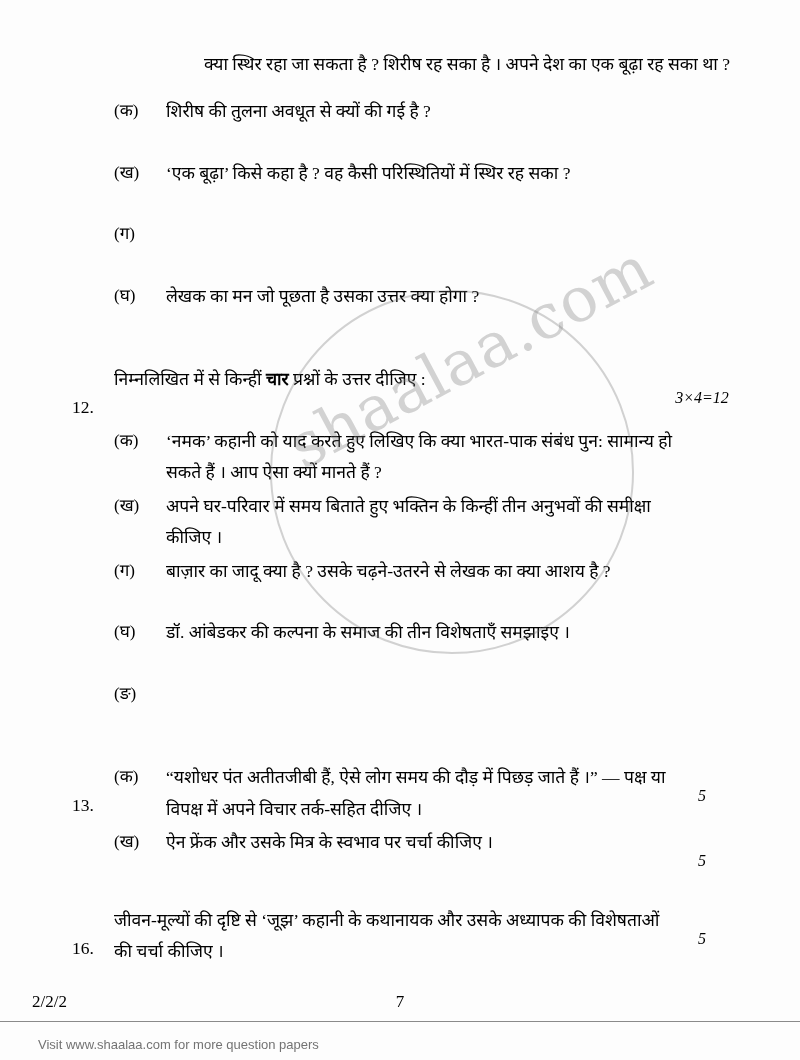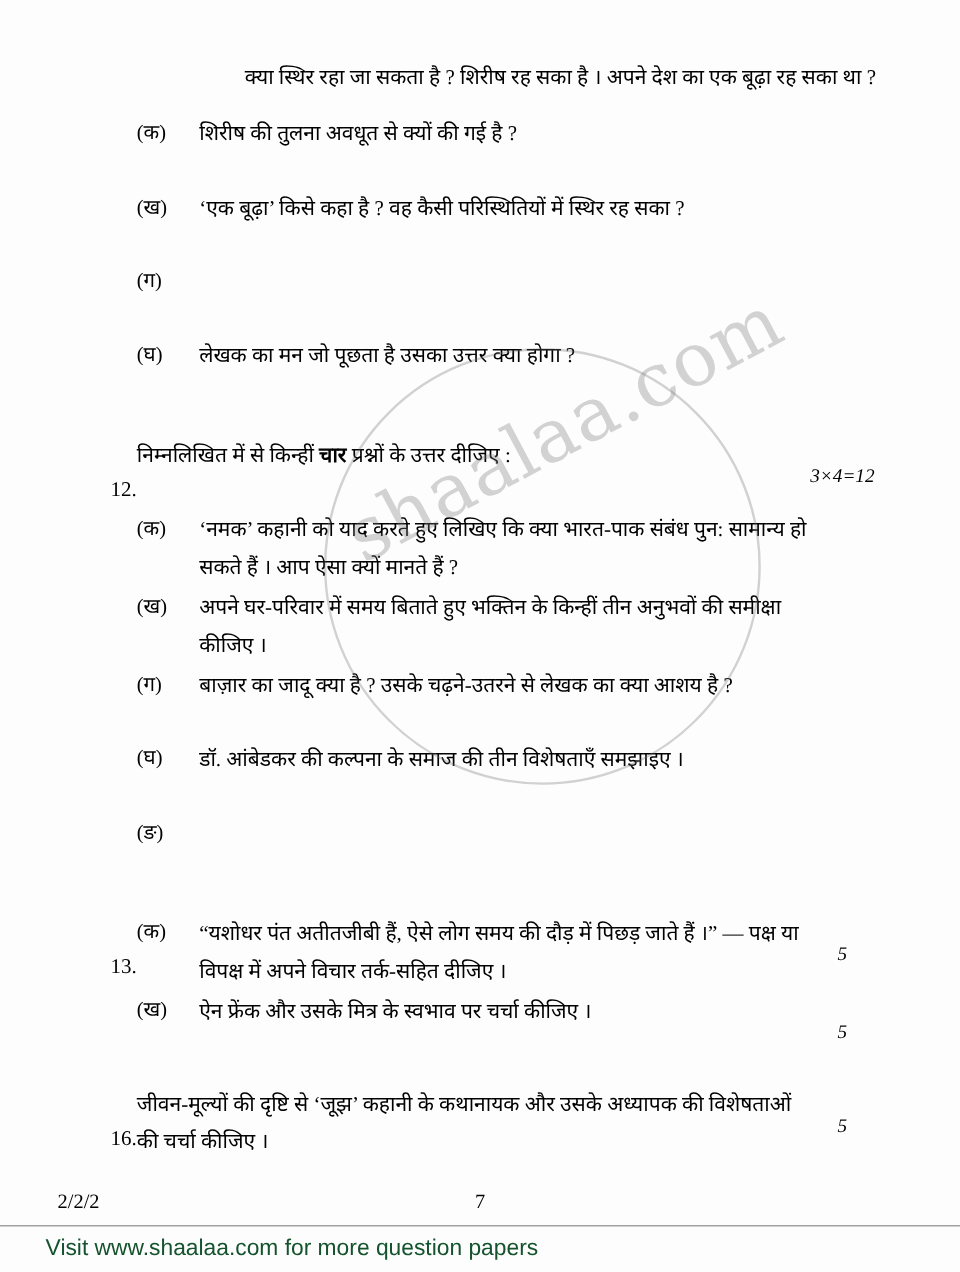--- a/index.html
+++ b/index.html
@@ -69,21 +69,21 @@
     display: flex;
     align-items: flex-start;
     margin-bottom: 2px;
     position: relative;
   }
   .qnum {
     width: 42px;
     flex: 0 0 42px;
     font-size: 17.5px;
     line-height: 1.8;
-    text-align: right;
+    text-align: left;
     margin-top: 28px;
   }
   .qnum.empty { visibility: hidden; }
   .label {
     width: 52px;
     flex: 0 0 52px;
     font-size: 17px;
     line-height: 1.8;
   }
   .text {
@@ -110,39 +110,39 @@
   
   .footer-rule {
     position: absolute;
     left: 0;
     right: 0;
     bottom: 38px;
     border-top: 1px solid #8a8a8a;
   }
   .footer-left {
     position: absolute;
-    left: 48px;
+    left: 32px;
     bottom: 48px;
     font-size: 17px;
   }
   .footer-center {
     position: absolute;
     left: 0;
     right: 0;
     bottom: 48px;
     text-align: center;
     font-size: 17px;
   }
   .footer-note {
     position: absolute;
     left: 38px;
     bottom: 8px;
-    font-size: 19px;
+    font-size: 13px;
     font-family: "Liberation Sans", sans-serif;
-    color: #14532d;
+    color: #737373;
   }
 </style>
 </head>
 <body>
 
 <div class="page">
 
   <div class="watermark"></div>
   <div class="watermark-text">shaalaa.com</div>
 

